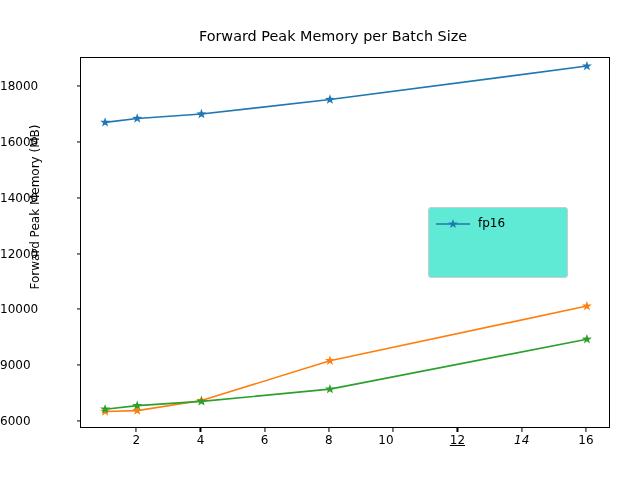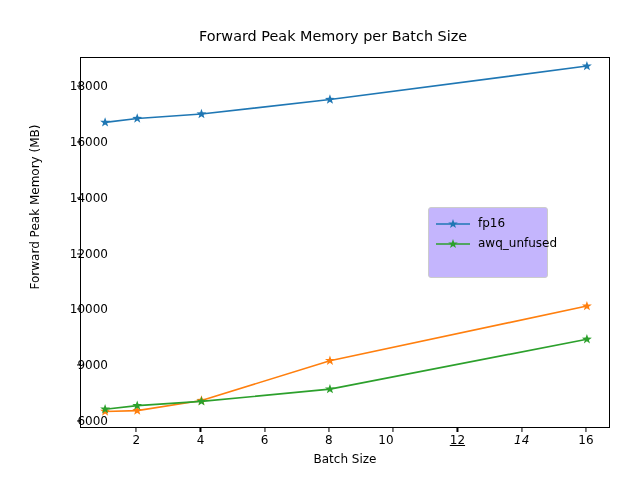--- a/index.html
+++ b/index.html
@@ -48,23 +48,21 @@
     width: 530px;
     height: 371px;
     overflow: visible;
   }
   .ytick-label {
     position: absolute;
     right: 0;
     transform: translateY(-50%);
     font-size: 12px;
     color: #000000;
-    text-align: right;
     white-space: nowrap;
-    padding-left: 36px;
   }
   .ytick-mark {
     position: absolute;
     width: 3.5px;
     height: 1.1px;
     background: #000000;
     transform: translateY(-50%);
   }
   .xtick-label {
     position: absolute;
@@ -99,23 +97,23 @@
     text-align: center;
     font-size: 12px;
     color: #000000;
     transform: rotate(-90deg);
     transform-origin: center center;
   }
   #legend {
     position: absolute;
     left: 428px;
     top: 207px;
-    width: 120px;
+    width: 140px;
     height: 71px;
-    background: #c4b5fd;
+    background: #5eead4;
     border: 0.8px solid #cccccc;
     border-radius: 3px;
     box-sizing: border-box;
     padding: 5px 6px;
   }
   .legend-row {
     display: flex;
     align-items: center;
     height: 20px;
   }
@@ -167,21 +165,20 @@
       <div class="xtick-label" style="left: 386px; text-align: center;">10</div>
       <div class="xtick-mark" style="left: 393.182px;"></div>
       <div class="xtick-label" style="left: 457.424px; text-decoration: underline;">12</div>
       <div class="xtick-mark" style="left: 457.424px;"></div>
       <div class="xtick-label" style="left: 521.667px; font-style: italic;">14</div>
       <div class="xtick-mark" style="left: 521.667px;"></div>
       <div class="xtick-label" style="left: 585.909px;">16</div>
       <div class="xtick-mark" style="left: 585.909px;"></div>
     </div>
 
-  <div id="xlabel">Batch Size</div>
   <div id="ylabel">Forward Peak Memory (MB)</div>
 
   <div id="plot-area">
     <svg id="plot-svg" viewBox="0 0 530 371" preserveAspectRatio="none">
         <g>
           <polyline points="24.09,64.39 56.21,60.49 120.45,56.03 248.94,41.53 505.91,8.08" fill="none" stroke="#1f77b4" stroke-width="1.6" stroke-linejoin="round" stroke-linecap="round"></polyline>
           <polygon points="24.09,59.19 25.33,62.69 29.04,62.78 26.09,65.04 27.15,68.60 24.09,66.49 21.03,68.60 22.09,65.04 19.15,62.78 22.86,62.69" fill="#1f77b4"></polygon>
           <polygon points="56.21,55.29 57.45,58.79 61.16,58.88 58.21,61.14 59.27,64.69 56.21,62.59 53.16,64.69 54.21,61.14 51.27,58.88 54.98,58.79" fill="#1f77b4"></polygon>
           <polygon points="120.45,50.83 121.69,54.33 125.40,54.42 122.45,56.68 123.51,60.23 120.45,58.13 117.40,60.23 118.46,56.68 115.51,54.42 119.22,54.33" fill="#1f77b4"></polygon>
           <polygon points="248.94,36.33 250.17,39.83 253.88,39.93 250.94,42.18 252.00,45.74 248.94,43.63 245.88,45.74 246.94,42.18 243.99,39.93 247.71,39.83" fill="#1f77b4"></polygon>
@@ -207,22 +204,15 @@
   </div>
 
   <div id="legend">
       <div class="legend-row">
         <span class="legend-swatch"><svg width="36" height="14" viewBox="0 0 36 14">
             <line x1="1" y1="7" x2="35" y2="7" stroke="#1f77b4" stroke-width="1.6"></line>
             <polygon points="18.00,2.00 19.18,5.38 22.76,5.45 19.90,7.62 20.94,11.05 18.00,9.00 15.06,11.05 16.10,7.62 13.24,5.45 16.82,5.38" fill="#1f77b4"></polygon>
           </svg></span>
         <span class="legend-label">fp16</span>
       </div>
-      <div class="legend-row">
-        <span class="legend-swatch"><svg width="36" height="14" viewBox="0 0 36 14">
-            <line x1="1" y1="7" x2="35" y2="7" stroke="#2ca02c" stroke-width="1.6"></line>
-            <polygon points="18.00,2.00 19.18,5.38 22.76,5.45 19.90,7.62 20.94,11.05 18.00,9.00 15.06,11.05 16.10,7.62 13.24,5.45 16.82,5.38" fill="#2ca02c"></polygon>
-          </svg></span>
-        <span class="legend-label">awq_unfused</span>
-      </div>
     </div>
 
 </div>
 
 </body></html>

